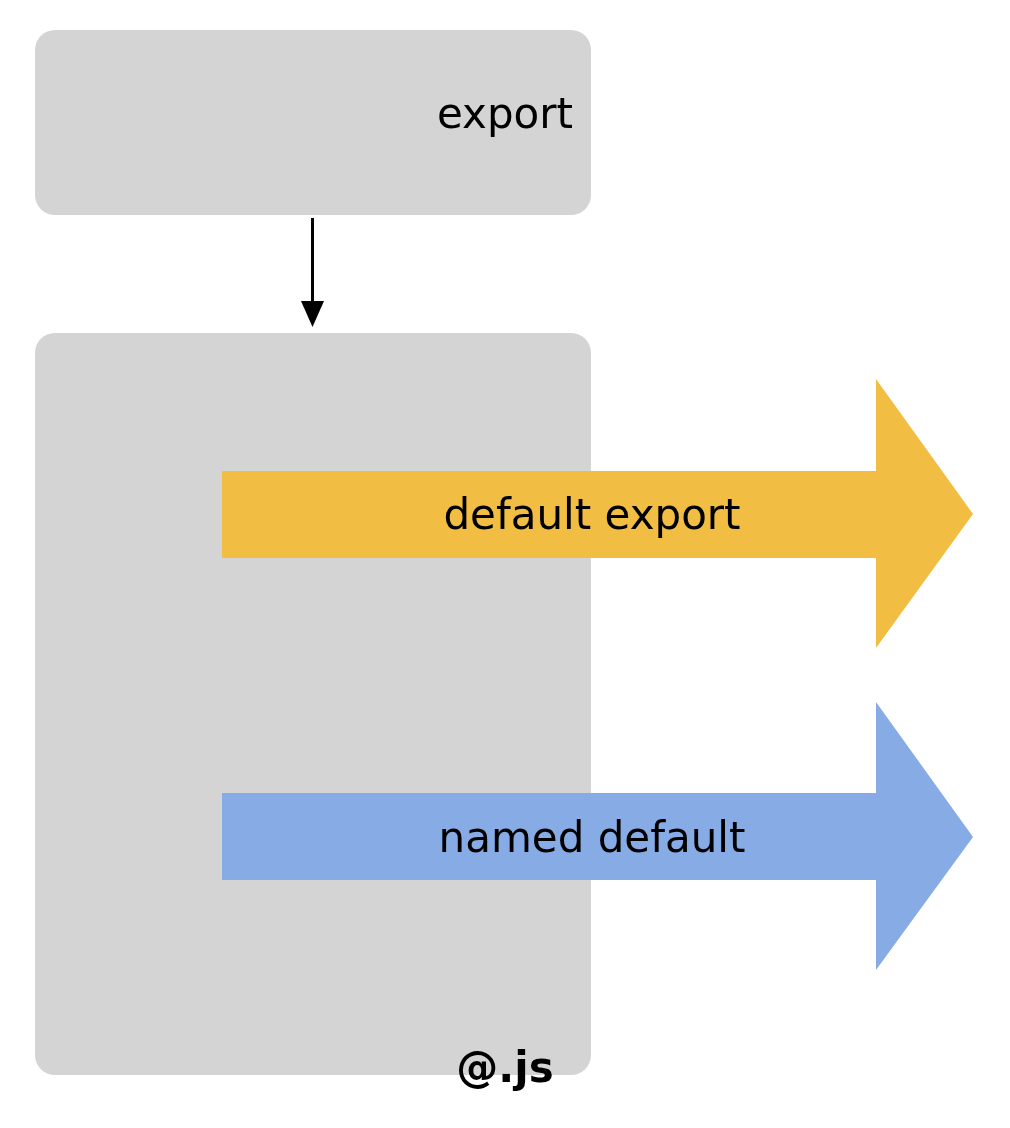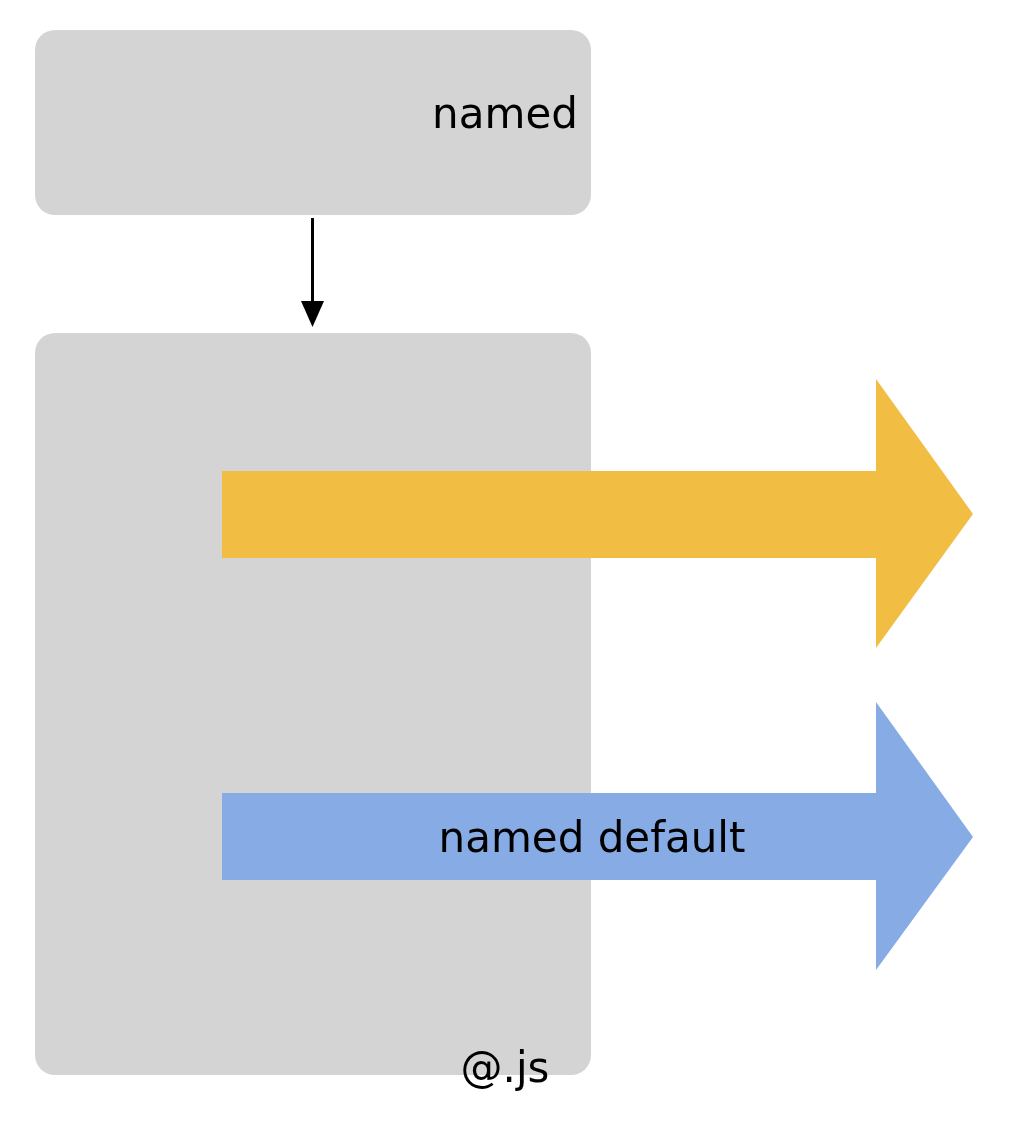--- a/index.html
+++ b/index.html
@@ -44,20 +44,21 @@
     white-space: nowrap;
     line-height: 1;
   }
   #import-label {
     top: 93px;
     font-size: 42px;
   }
   #module-label {
     top: 1047px;
     font-size: 42px;
+    font-weight: bold;
   }
   .flow-arrow-svg {
     position: absolute;
     left: 0;
     top: 0;
     width: 1010px;
     height: 1128px;
     overflow: visible;
     pointer-events: none;
   }
@@ -79,32 +80,33 @@
     left: 592px;
     top: 838px;
   }
 </style>
 </head>
 <body>
 
 <div id="canvas">
 
   <div class="node-box" id="import-box"></div>
-  <div class="box-label" id="import-label">named</div>
+  <div class="box-label" id="import-label">export</div>
 
   <svg class="flow-arrow-svg" id="connector-svg" viewBox="0 0 1010 1128">
     <line x1="312.5" y1="218" x2="312.5" y2="308" stroke="#000000" stroke-width="3"></line>
     <polygon points="312.5,327 301,301 324,301" fill="#000000"></polygon>
   </svg>
 
   <div class="node-box" id="module-box"></div>
 
   <svg class="flow-arrow-svg" id="default-export-svg" viewBox="0 0 1010 1128">
     <polygon points="222,471 876,471 876,379 973,514 876,648 876,558 222,558" fill="#f2bd43"></polygon>
   </svg>
+  <div class="export-label" id="default-export-label">default export</div>
 
   <svg class="flow-arrow-svg" id="named-export-svg" viewBox="0 0 1010 1128">
     <polygon points="222,793 876,793 876,702 973,837 876,970 876,880 222,880" fill="#86abe5"></polygon>
   </svg>
   <div class="export-label" id="named-export-label">named default</div>
 
   <div class="box-label" id="module-label">@.js</div>
 
 </div>
 

